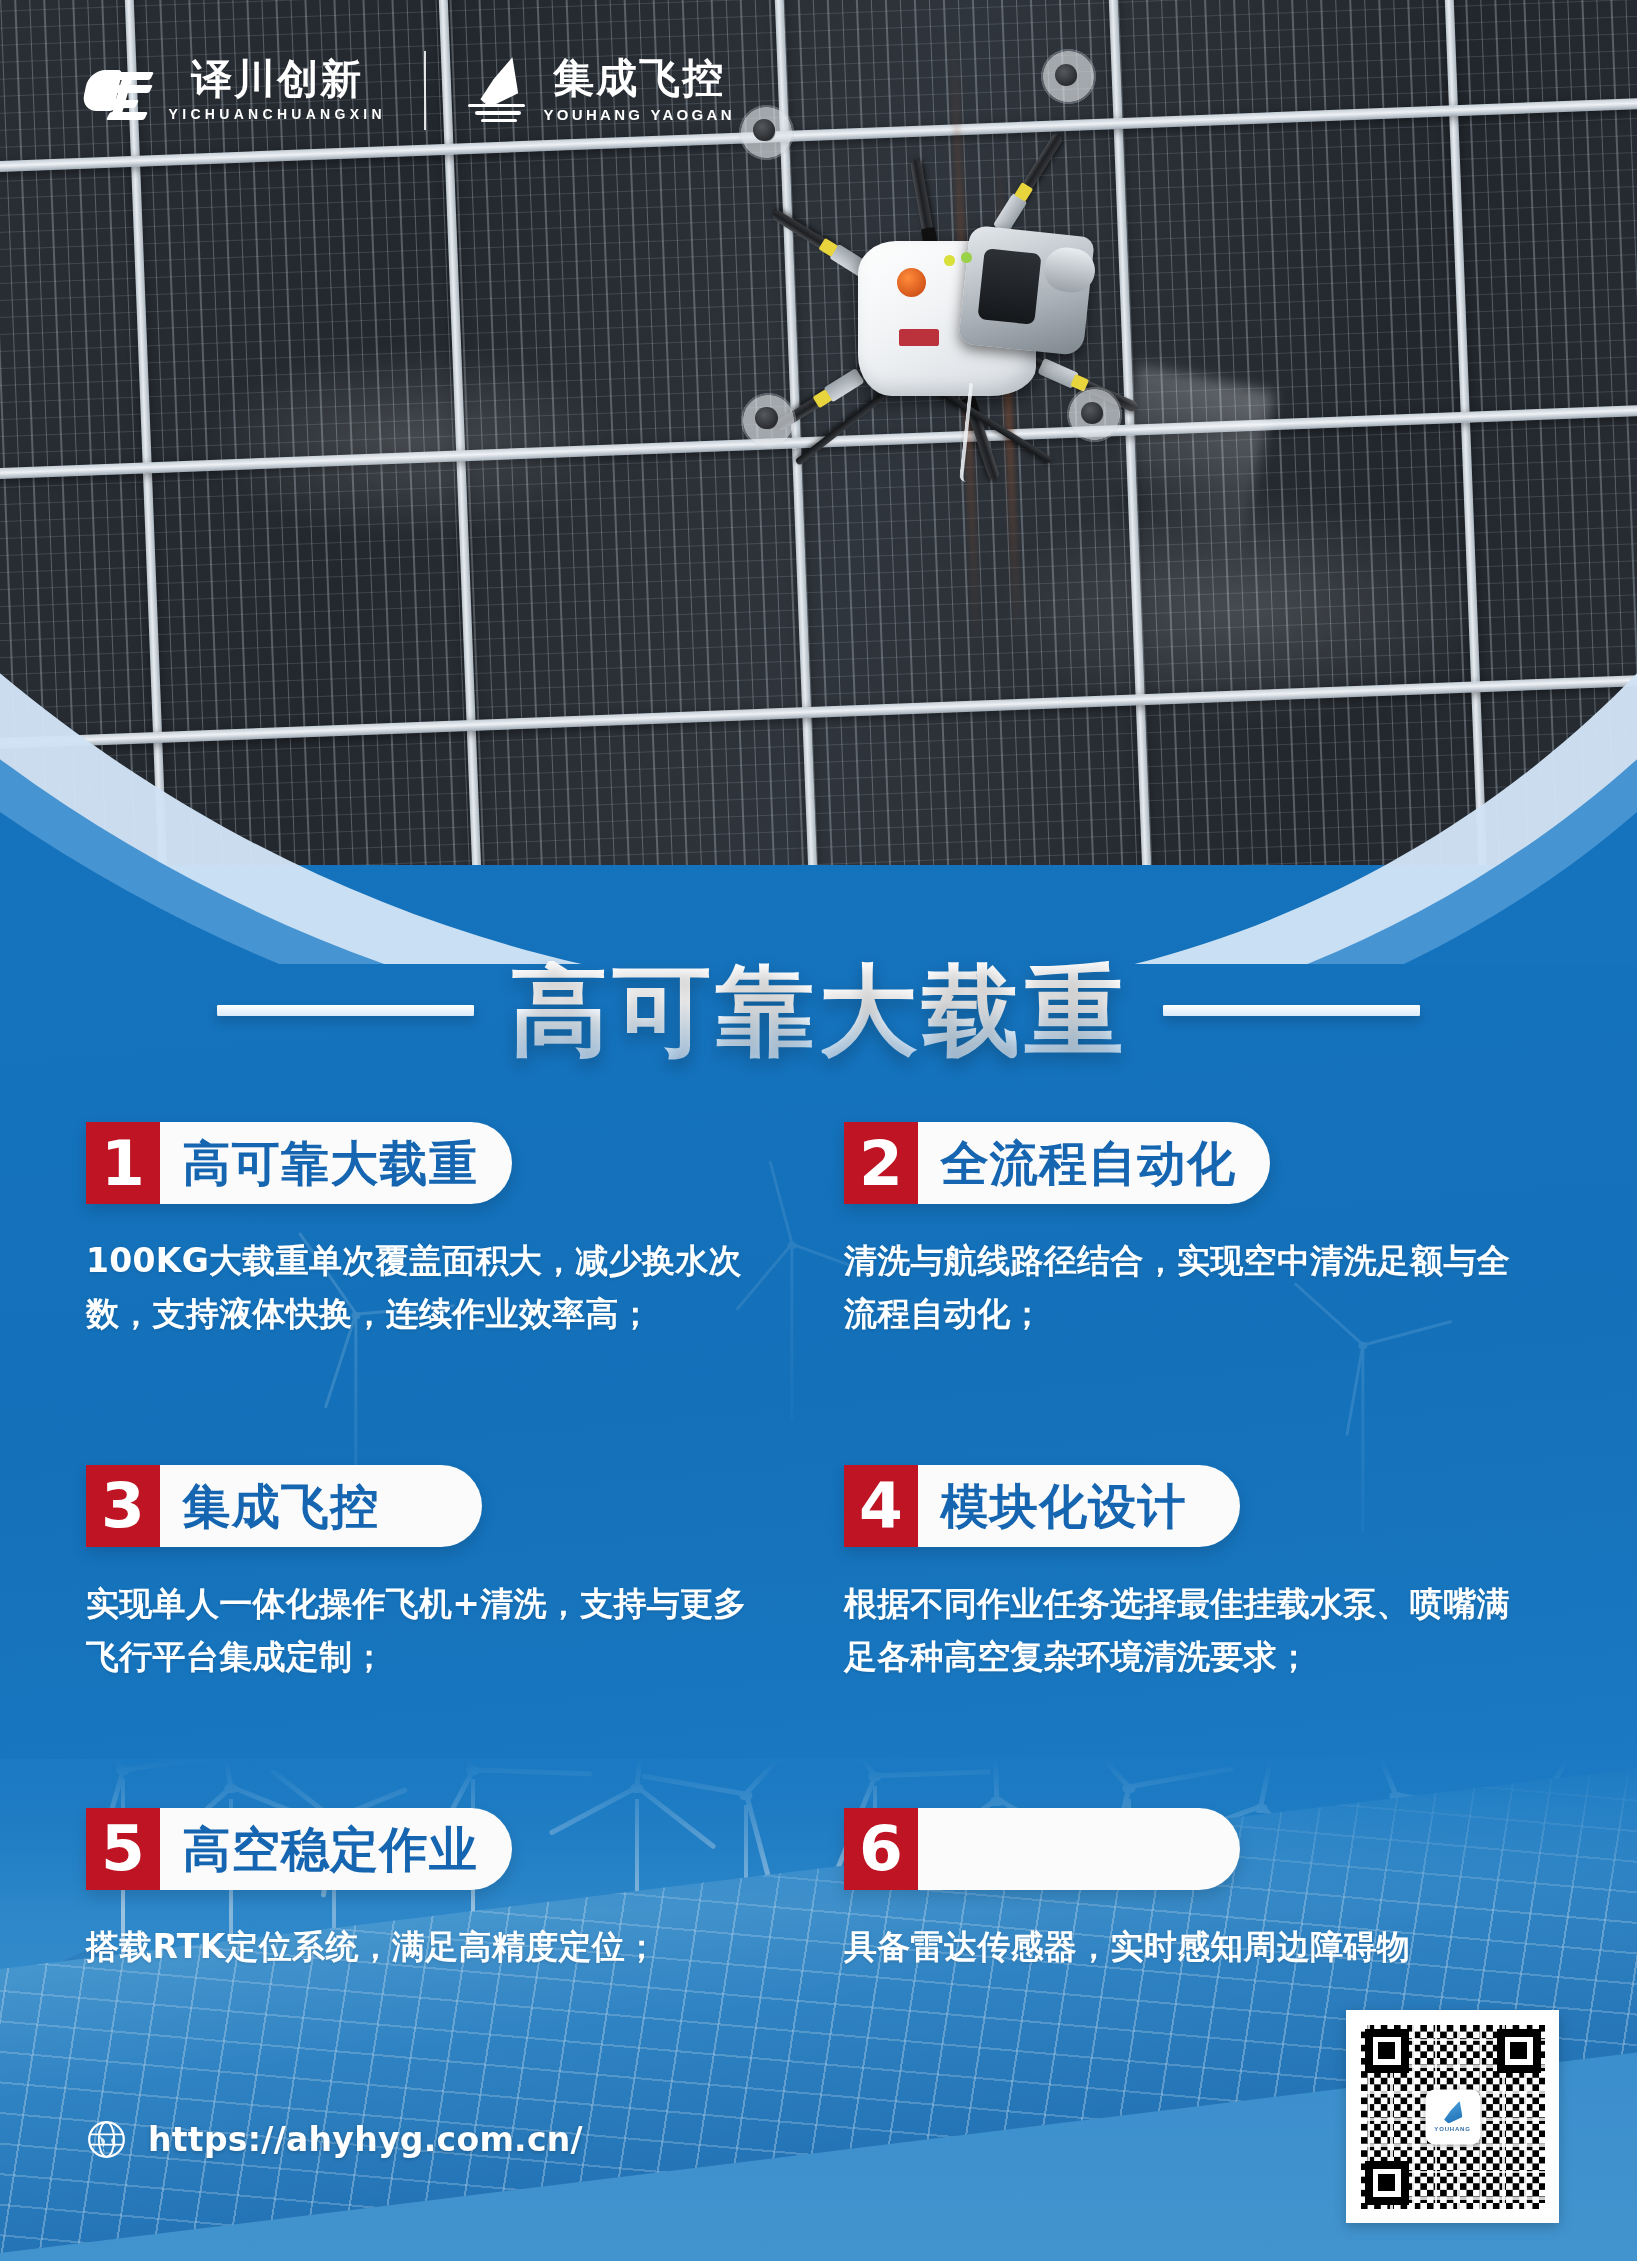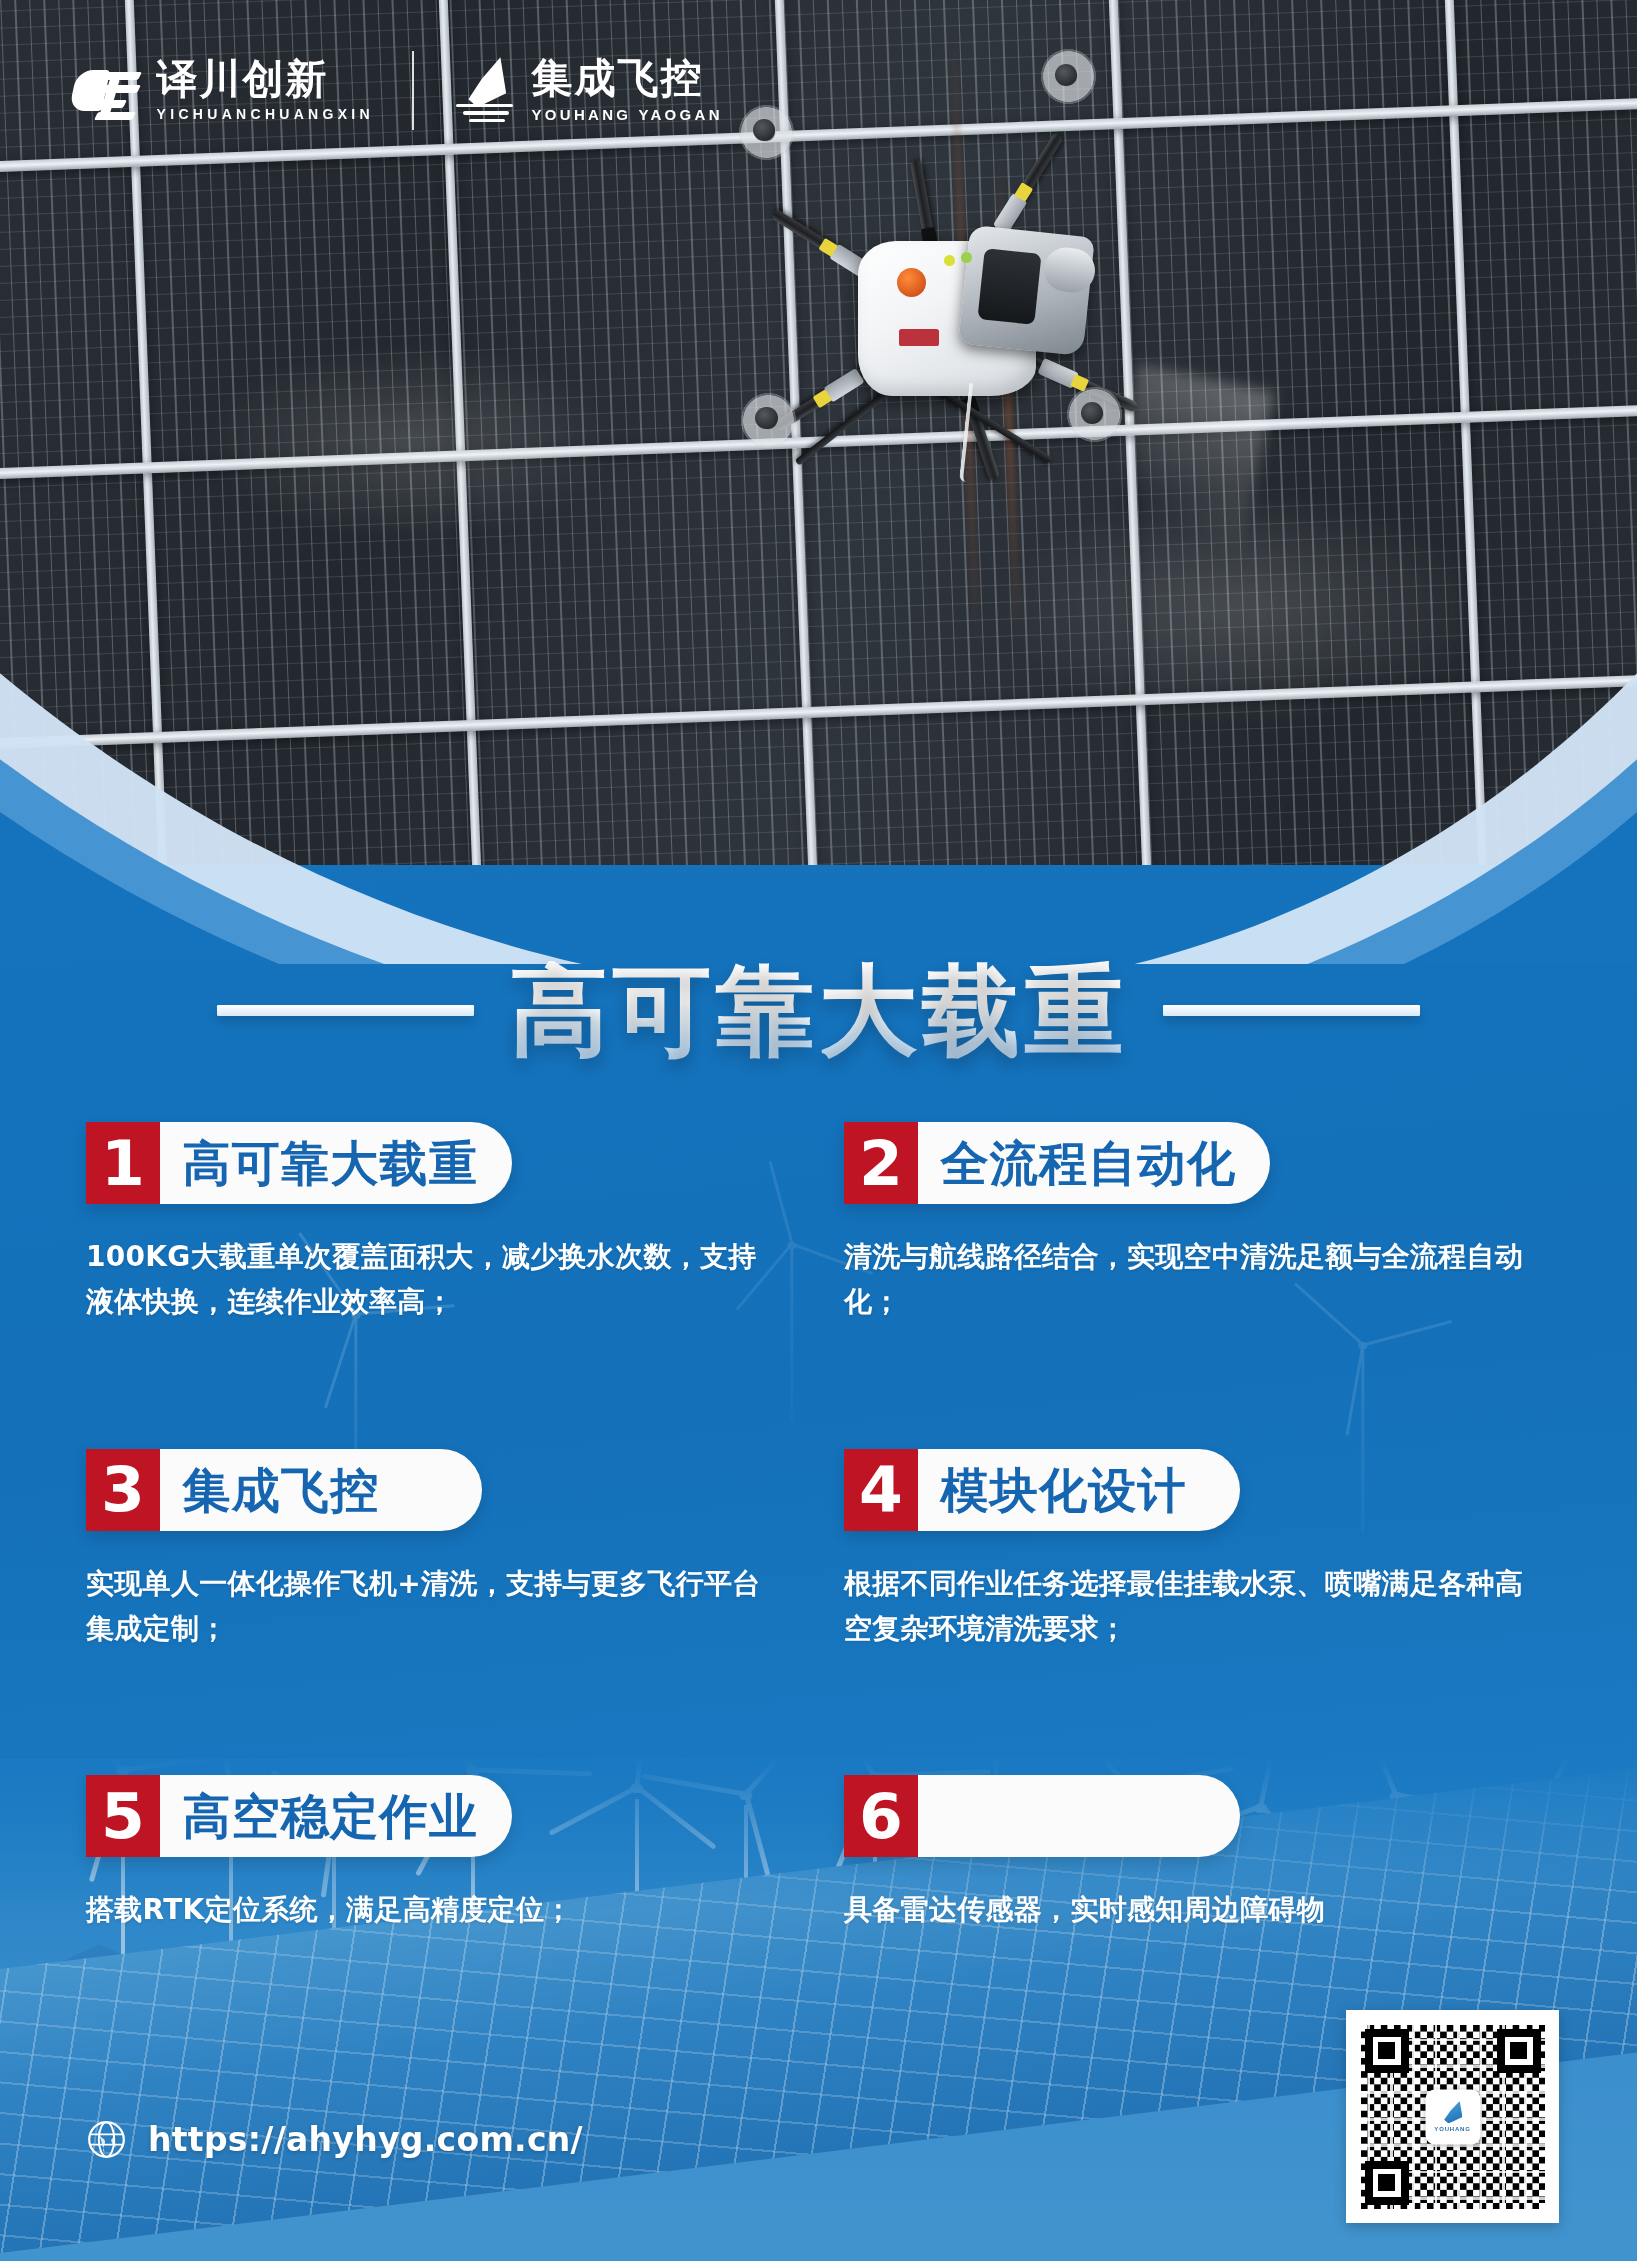--- a/index.html
+++ b/index.html
@@ -94,21 +94,21 @@
          background: linear-gradient(180deg,#3a3d41,#121416); transform-origin: 0 50%;
          box-shadow: 0 2px 4.6px rgba(0,0,0,.5); }
   .hose { position: absolute; width: 6.6px; height: 99px; left: 218px; top: 264px;
           border-left: 4.6px solid rgba(240,244,248,.85); border-radius: 0 0 0 40px;
           transform: rotate(6deg); }
   .spray { position: absolute; left: 370px; top: 257px; width: 139px; height: 198px;
            background: linear-gradient(200deg, rgba(255,255,255,.30), rgba(255,255,255,0) 70%);
            filter: blur(6.6px); transform: rotate(12deg); }
 
   
-  .logos { position: absolute; left: 72px; top: 51px; display: flex; align-items: center; z-index: 8; }
+  .logos { position: absolute; left: 84px; top: 51px; display: flex; align-items: center; z-index: 8; text-align: center; }
   .logo-block { display: flex; align-items: center; }
   .mark-yc { width: 74px; height: 63px; position: relative; margin-right: 10.6px; }
   .mark-yc span { position: absolute; background: #fff; border-radius: 2px; }
   .yc-txt { display: flex; flex-direction: column; }
   .yc-cn { font-size: 41px; font-weight: 700; color: #fff; letter-spacing: 2px; line-height: 1.0;
            font-family: "DejaVu Sans", "Liberation Sans", sans-serif; }
   .yc-en { font-size: 14px; font-weight: 700; color: #fff; letter-spacing: 4.3px; margin-top: 6.6px; }
   .divider-v { width: 2px; height: 79px; background: rgba(255,255,255,.85); margin: 0 38px; }
   .mark-yh { width: 69px; height: 69px; position: relative; margin-right: 10.6px; }
   .sail { position: absolute; left: 13.2px; top: 1.3px; width: 41px; height: 50px; background: #fff;
@@ -186,21 +186,21 @@
           background: #fbfbfb; box-shadow: 0 6.6px 14.5px rgba(0,0,0,.14); overflow: hidden;
           min-width: 396px; }
   .pill-num { width: 74px; background: #bf1423; color: #fff;
               display: flex; align-items: center; justify-content: center;
               font-size: 63px; font-weight: 800; line-height: 1;
               font-family: "DejaVu Sans", "Liberation Sans", sans-serif; }
   .pill-label { display: flex; align-items: center; padding: 0 34px 0 22.4px;
                 font-size: 48px; font-weight: 800; color: #1565b0; letter-spacing: 1.3px;
                 white-space: nowrap; line-height: 1;
                 font-family: "DejaVu Sans", "Liberation Sans", sans-serif; }
-  .feature-desc { margin-top: 30px; color: #ffffff; font-size: 28px; font-weight: 700;
+  .feature-desc { margin-top: 30px; color: #ffffff; font-size: 33px; font-weight: 700;
                   line-height: 1.62; letter-spacing: 0.3px; max-width: 680px;
                   font-family: "DejaVu Sans", "Liberation Sans", sans-serif;
                   text-shadow: 0 1.3px 3.3px rgba(0,0,0,.13); }
 
   
   .footer { position: absolute; left: 86px; bottom: 79px; z-index: 11; }
   .contact-row { display: flex; align-items: center; margin-bottom: 22.4px; }
   .c-icon { width: 41px; height: 41px; margin-right: 21px; flex: 0 0 41px; }
   .c-icon svg { display:block; width: 41px; height: 41px; }
   .c-text { color: #ffffff; font-size: 33px; font-weight: 600; letter-spacing: 0.3px; white-space: nowrap;

